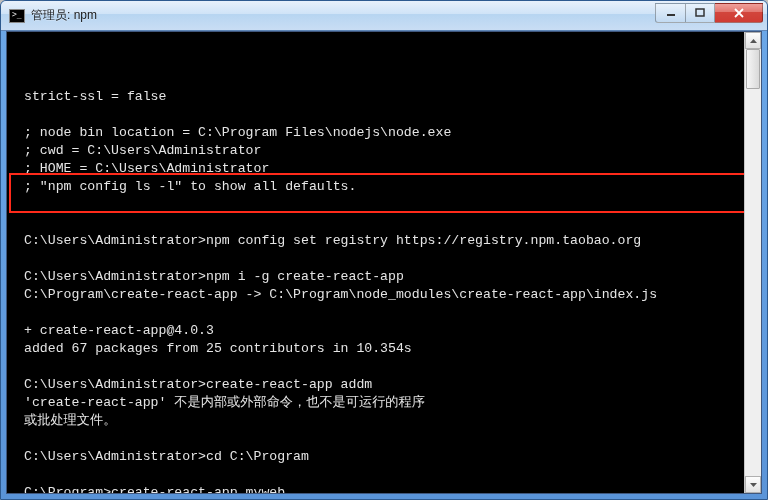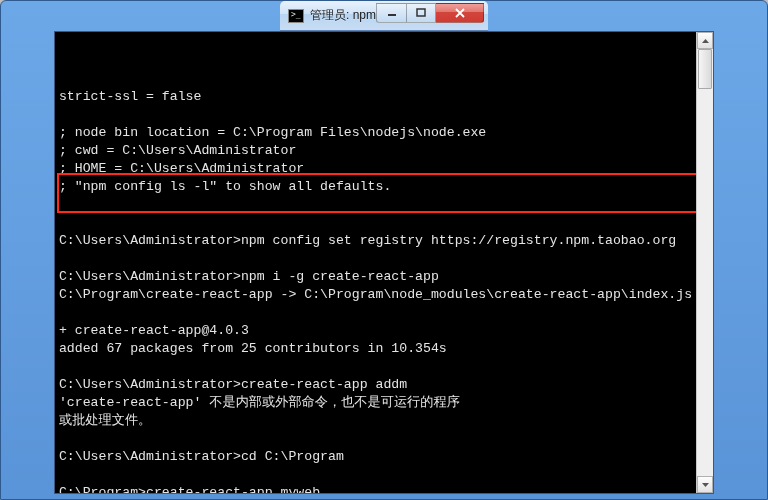--- a/index.html
+++ b/index.html
@@ -13,21 +13,20 @@
     .window {
       width: 768px;
       height: 500px;
       background: linear-gradient(to bottom, #6ca8e8 0%, #5a94d8 100%);
       border: 1px solid #2e5a8f;
       border-radius: 6px 6px 0 0;
       display: flex;
       flex-direction: column;
       box-shadow: 0 0 8px rgba(0,0,0,0.3);
       position: relative;
-      align-items: center;
     }
     .titlebar {
       height: 30px;
       display: flex;
       align-items: center;
       padding: 0 4px 0 8px;
       background: linear-gradient(to bottom, #e8f1fb 0%, #cfe3f7 45%, #b7d5f1 46%, #c9ddf4 100%);
       border-bottom: 1px solid #5f86b7;
       border-radius: 5px 5px 0 0;
     }
@@ -96,21 +95,21 @@
       display: flex;
       overflow: hidden;
     }
     .terminal {
       flex: 1;
       background: #000;
       color: #e5e5e5;
       font-family: "NSimSun", "SimSun", "Consolas", "Courier New", monospace;
       font-size: 13.2px;
       line-height: 18px;
-      padding: 2px 4px;
+      padding: 2px 17px;
       white-space: pre;
       overflow: hidden;
       position: relative;
     }
     .scrollbar {
       width: 17px;
       background: #efefef;
       display: flex;
       flex-direction: column;
       border-left: 1px solid #c8c8c8;

